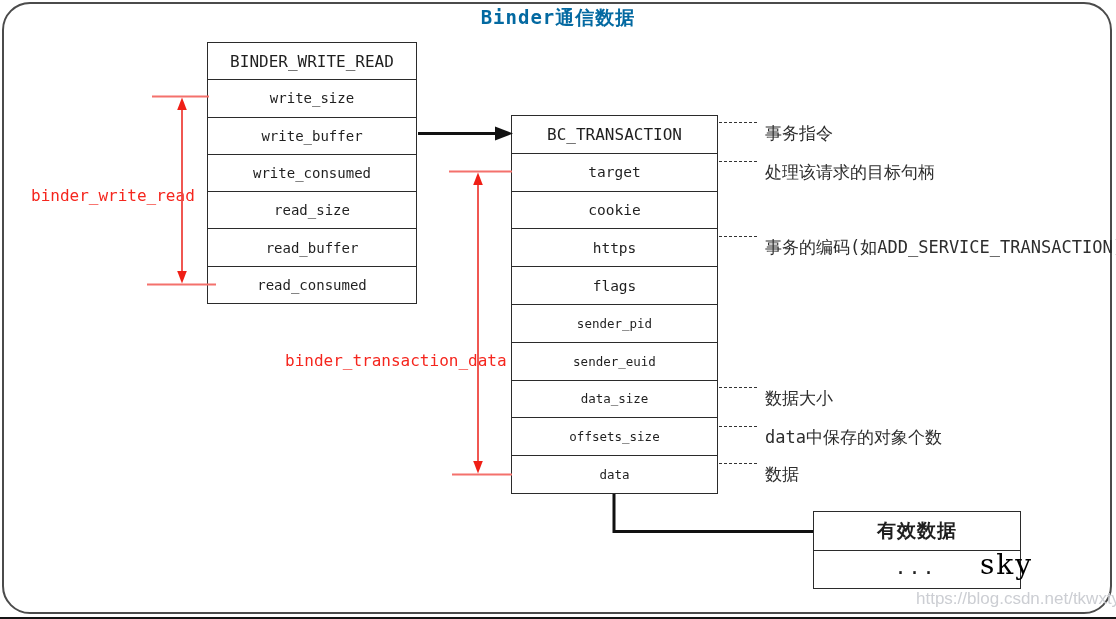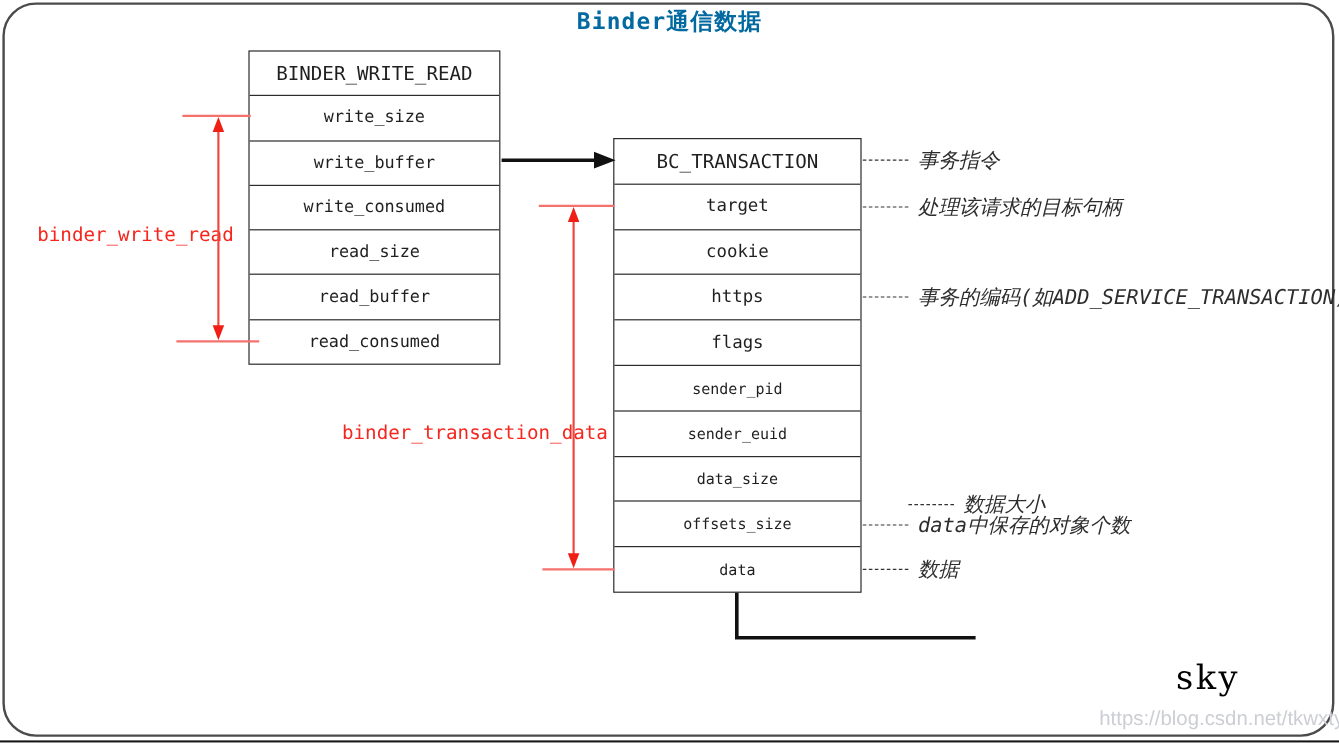--- a/index.html
+++ b/index.html
@@ -56,35 +56,34 @@
     position:absolute;
     color:#f5261e;
     font-size:16px;line-height:20px;height:20px;
     white-space:nowrap;
   }
   .label-lw{left:31px;top:186px;}
   .label-bc{left:285px;top:351px;text-align:center;}
   
   .annot{
     position:absolute;left:719px;height:22px;
-    display:flex;align-items:center;
+    display:flex;
     white-space:nowrap;
-    font-style:italic;
   }
   .annot .dash{
     width:38px;height:0;
     border-top:1.6px dashed #333333;
     flex:0 0 auto;
   }
   .annot .txt{
     margin-left:8px;
     font-size:17px;color:#2d2d2d;
   }
   .a1{top:122px;} .a2{top:161px;} .a3{top:236px;}
-  .a4{top:409px;padding-left:38px;} .a5{top:426px;} .a6{top:463px;}
+  .a4{top:387px;} .a5{top:426px;} .a6{top:463px;}
   
   .lines{
     position:absolute;left:0;top:0;width:1116px;height:619px;
     pointer-events:none;
   }
   
   .wm-sig{
     position:absolute;left:980px;top:548px;
     font-family:"DejaVu Serif","Liberation Serif",serif;
     font-size:28px;color:#000000;letter-spacing:2px;
@@ -120,20 +119,24 @@
       <div class="cell">cookie</div>
       <div class="cell">https</div>
       <div class="cell">flags</div>
       <div class="cell">sender_pid</div>
       <div class="cell">sender_euid</div>
       <div class="cell">data_size</div>
       <div class="cell">offsets_size</div>
       <div class="cell">data</div>
     </div>
 
+  <div class="tbl tbl-valid">
+    <div class="cell header">有效数据</div>
+  <div class="cell">...</div>
+    </div>
 
   <div class="red-label label-lw">binder_write_read</div>
   <div class="red-label label-bc">binder_transaction_data</div>
 
   <div class="annot a1">
     <span class="dash"></span>
     <span class="txt">事务指令</span>
   </div>
   <div class="annot a2">
     <span class="dash"></span>

